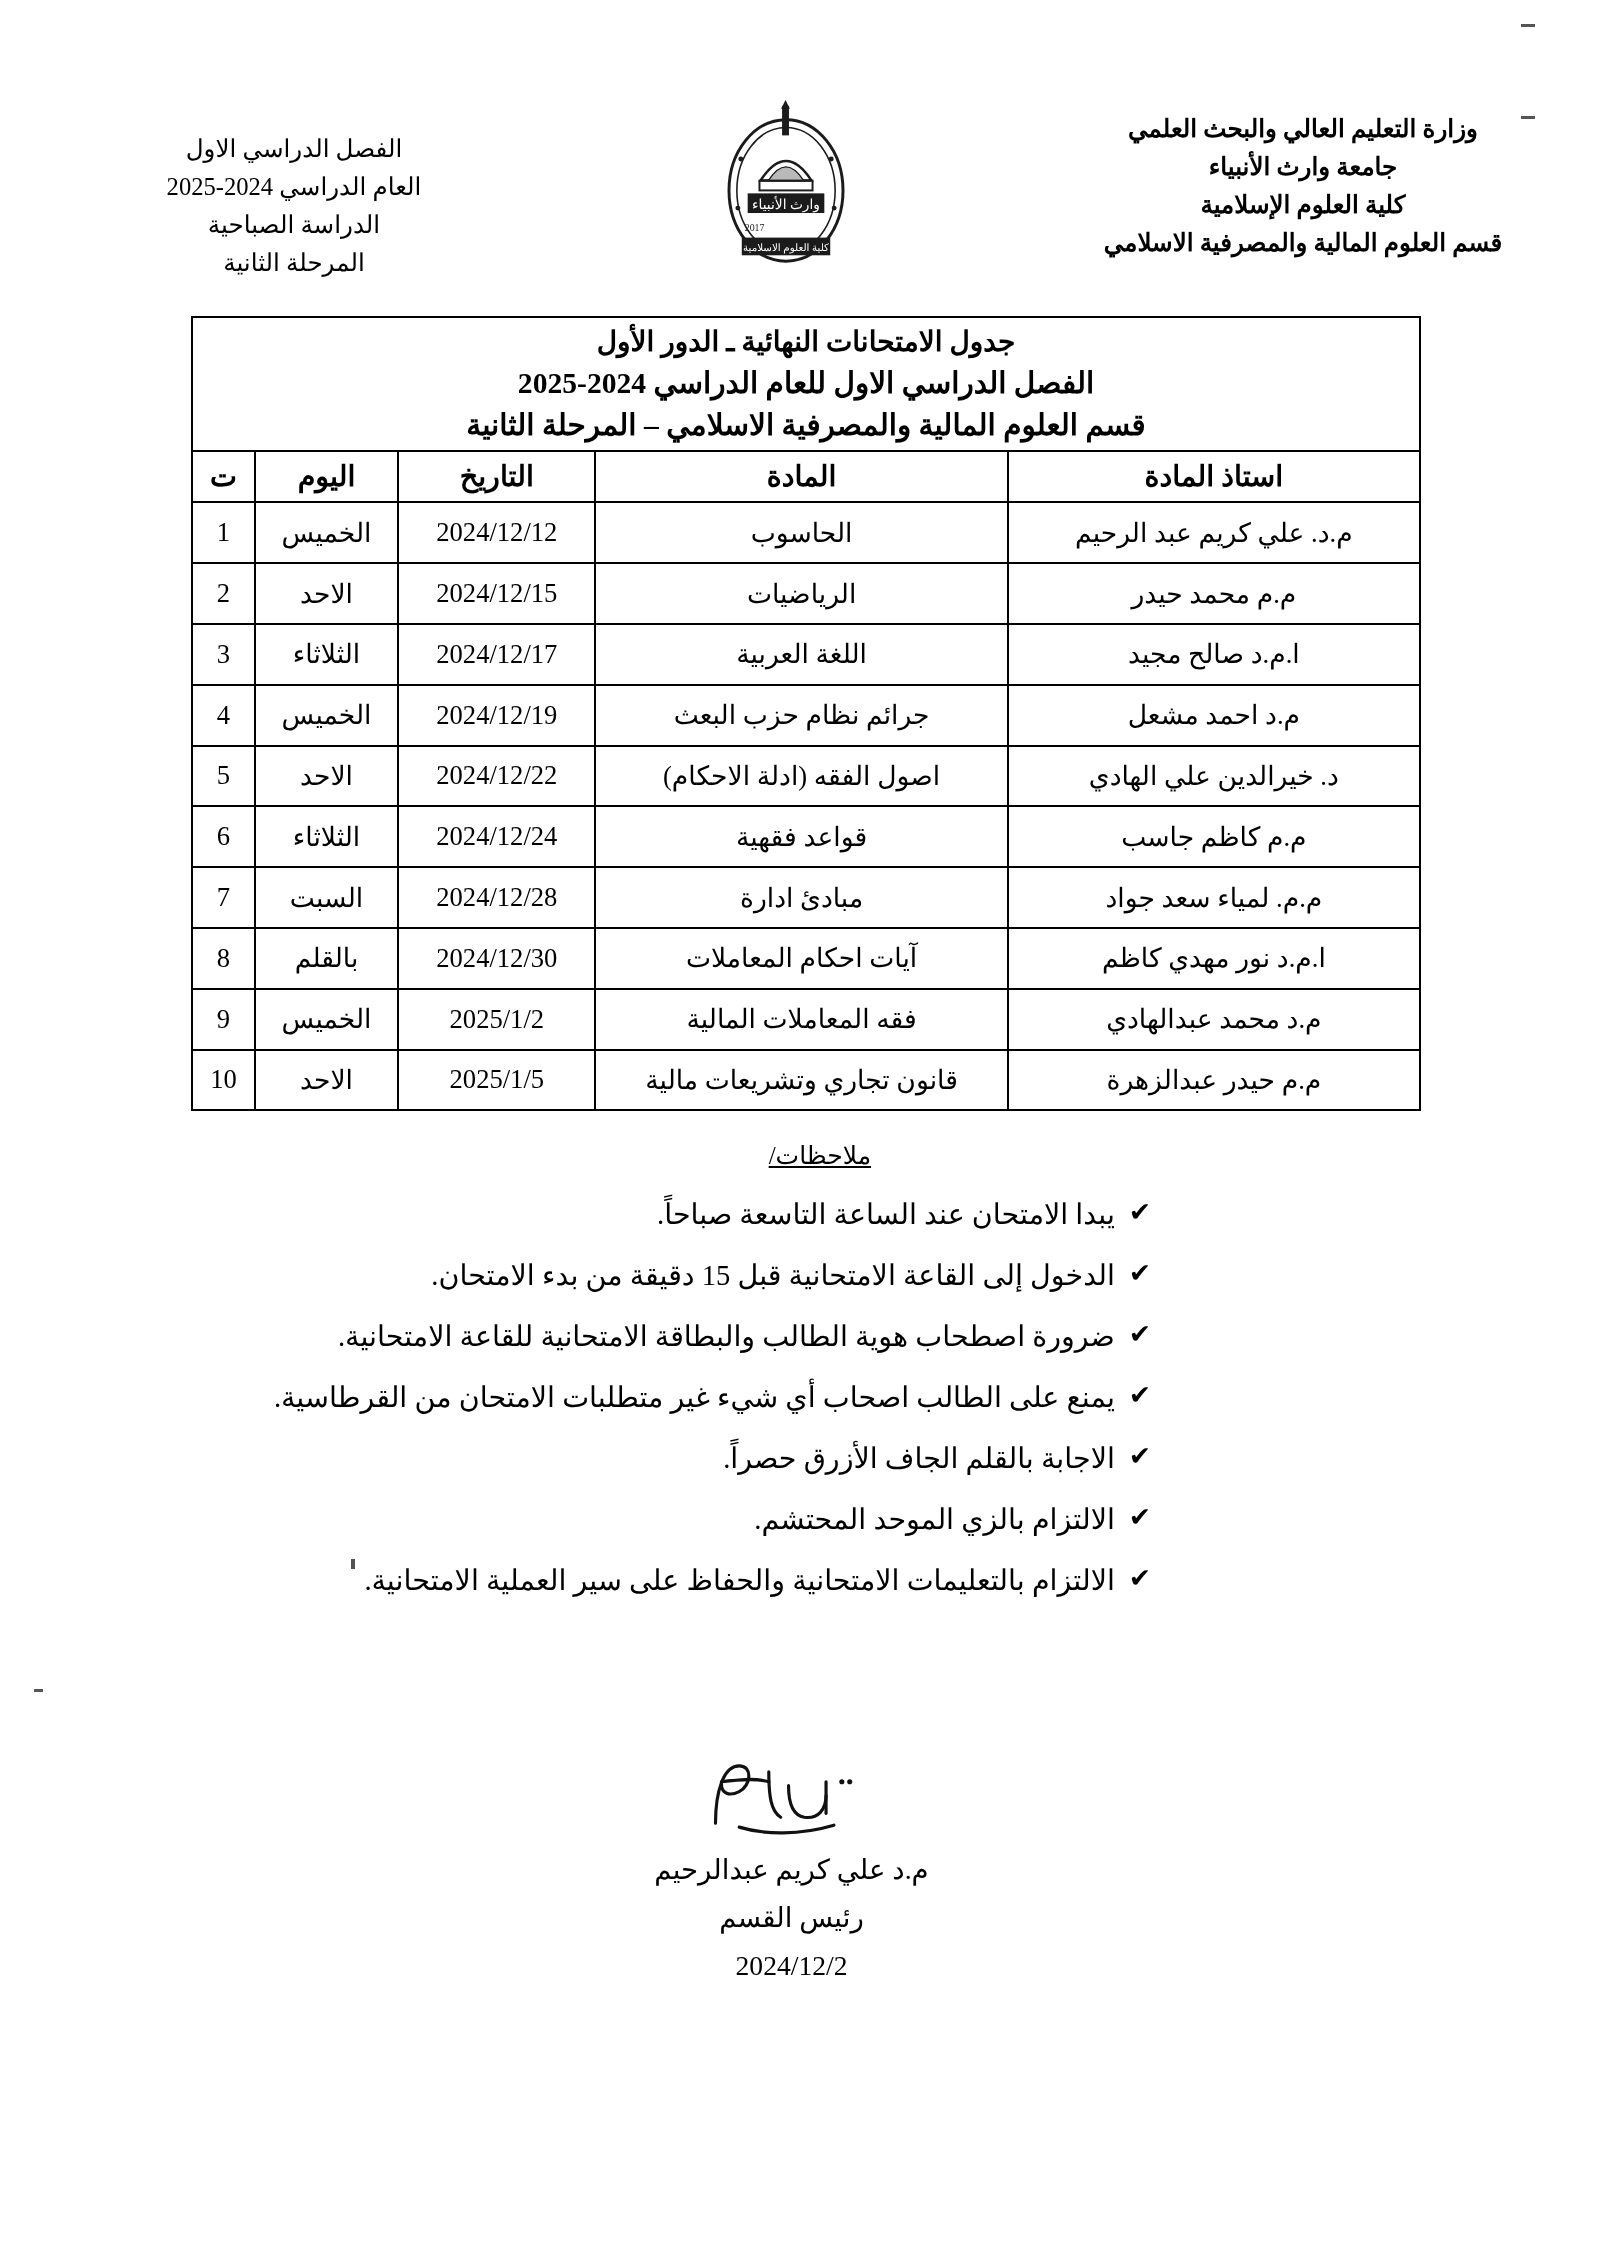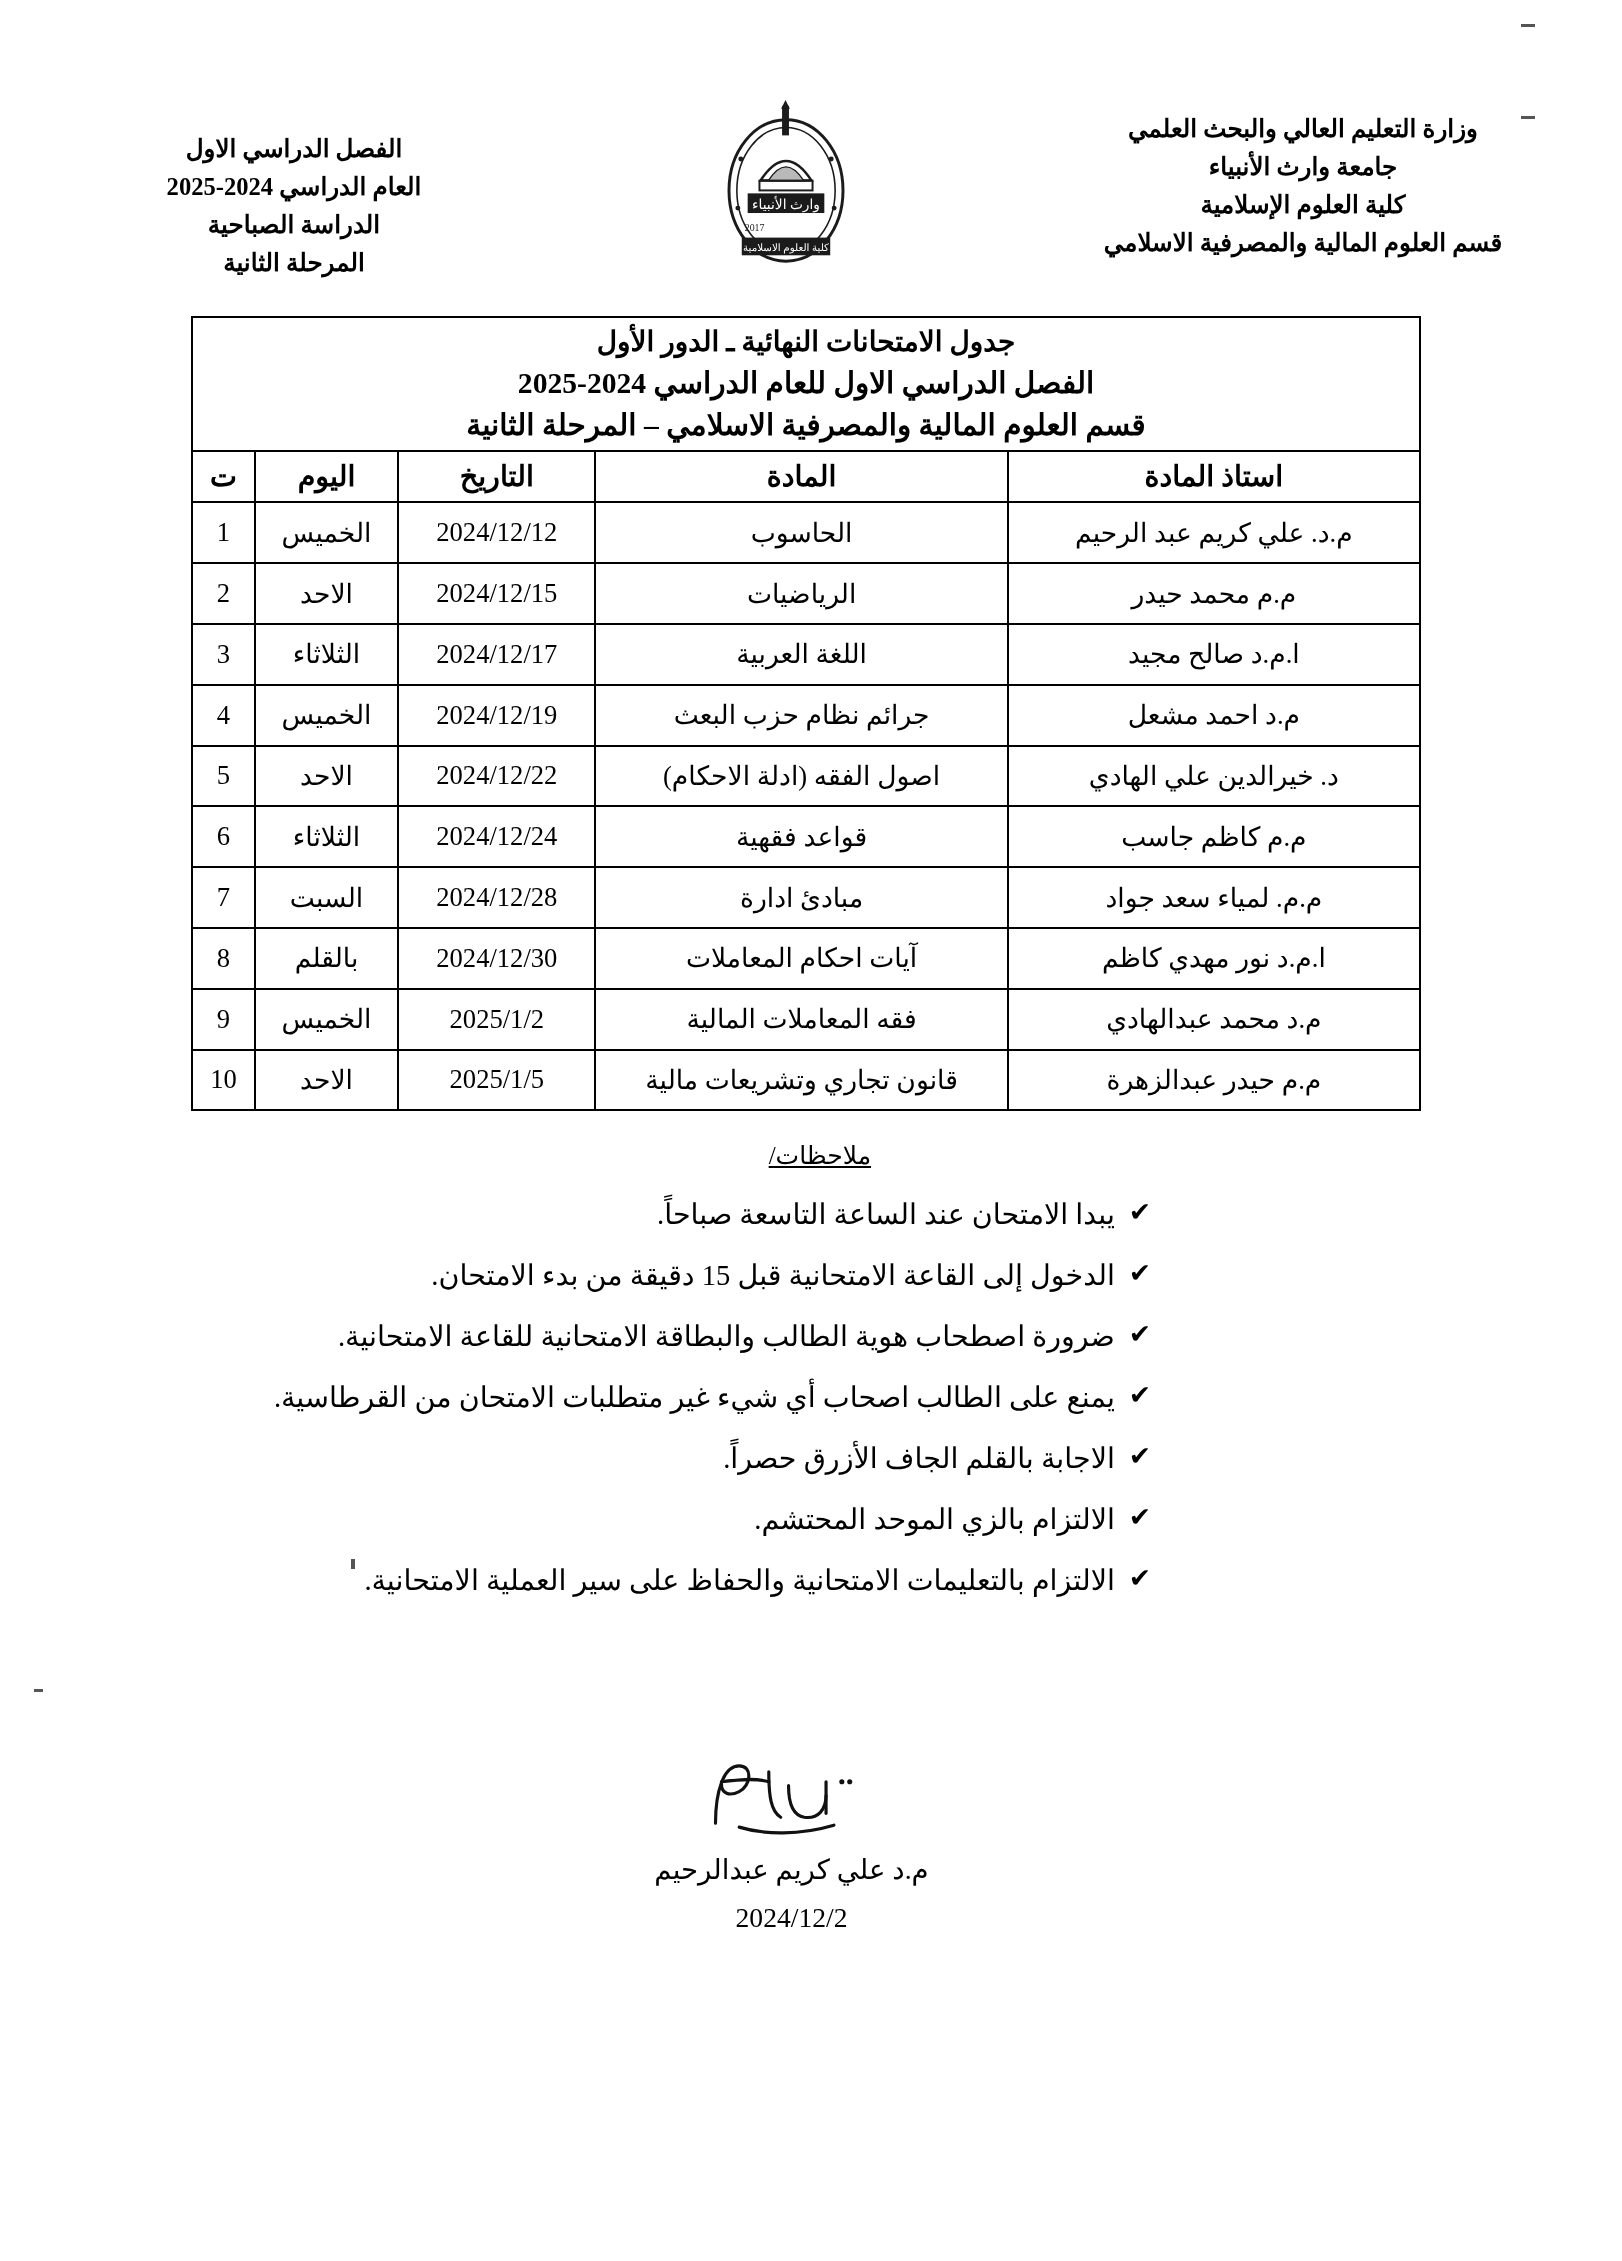--- a/index.html
+++ b/index.html
@@ -40,21 +40,21 @@
     line-height: 1.55;
     font-weight: bold;
     width: 424px;
     direction: rtl;
   }
 
   .header-left {
     text-align: center;
     font-size: 24.6px;
     line-height: 1.55;
-    font-weight: bold;
+    font-weight: normal;
     width: 374px;
     direction: rtl;
     margin-top: 19.7px;
   }
 
   .logo {
     width: 148px;
     height: 172px;
     display: flex;
     align-items: center;
@@ -381,17 +381,18 @@
           <path d="M92 20 C92 44, 94 60, 104 66"></path>
           <path d="M112 34 C112 52, 116 64, 128 66 C142 68, 150 58, 150 44"></path>
           <path d="M150 30 L150 62"></path>
           <path d="M62 76 C88 84, 124 84, 158 74"></path>
         </g>
         <circle cx="166" cy="30" r="2.6" fill="#111"></circle>
         <circle cx="174" cy="30" r="2.6" fill="#111"></circle>
       </svg>
     </div>
     <div class="sig-line">م.د علي كريم عبدالرحيم</div>
+    <div class="sig-line">رئيس القسم</div>
     <div class="sig-line"><span class="sig-date">2024/12/2</span></div>
   </div>
 
 </div>
 
 
 </body></html>

